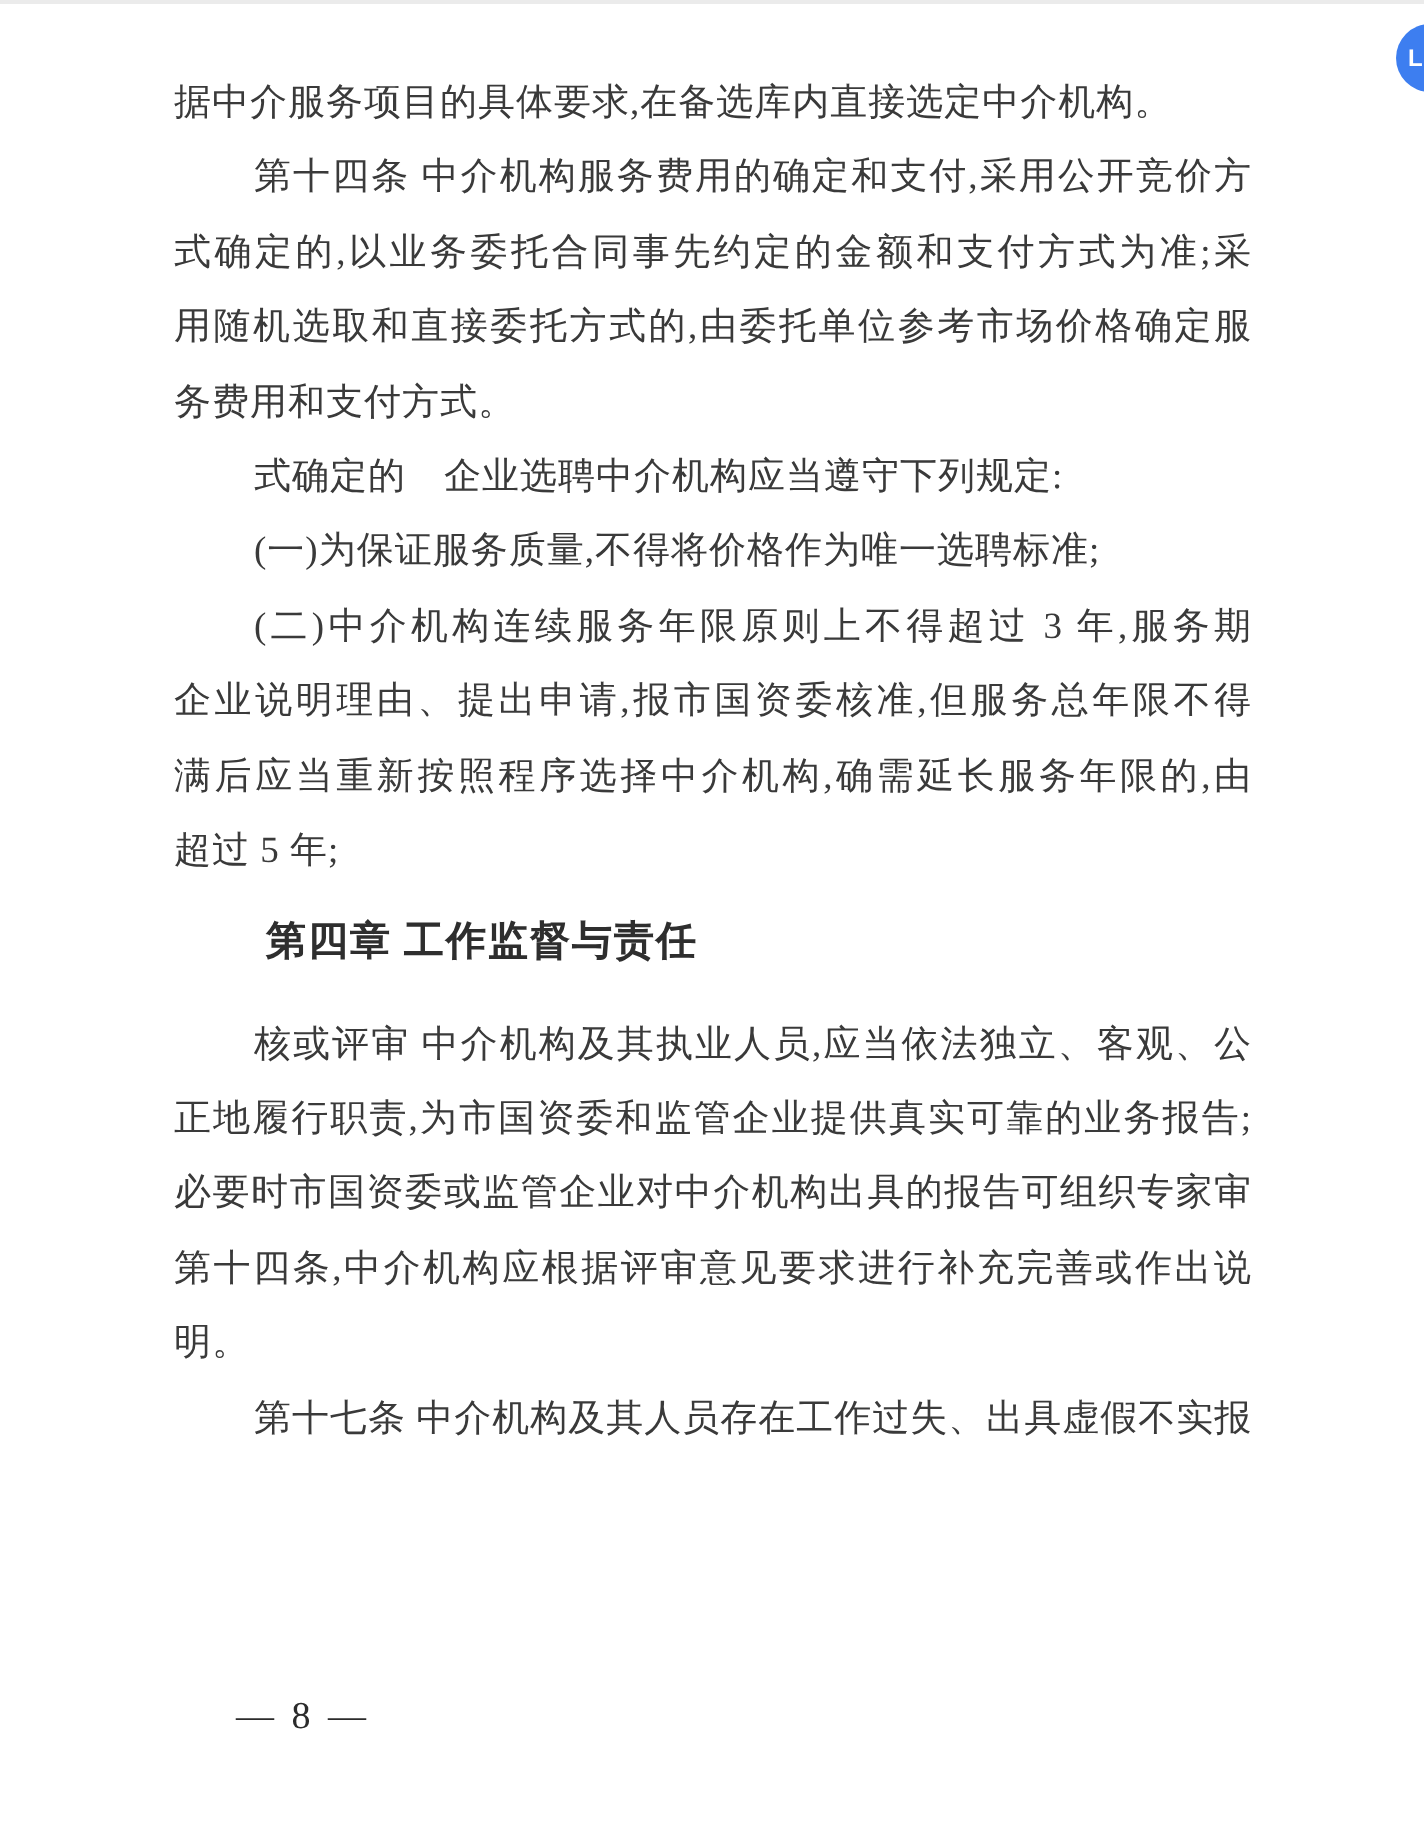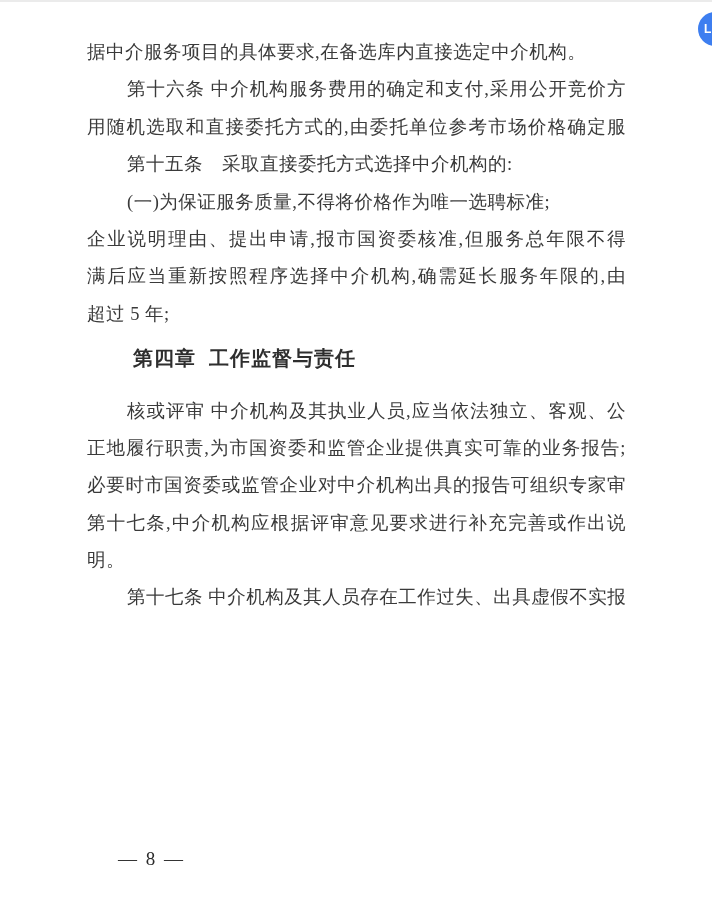--- a/index.html
+++ b/index.html
@@ -35,21 +35,21 @@
     overflow: visible;
   }
   .line.plain {
     text-align: right;
     text-align-last: left;
   }
   .line.indent {
     padding-left: 40px;
   }
   .line.heading {
-    font-family: Liberation Mono, monospace;
+    font-family: Liberation Serif, serif;
     font-weight: bold;
     font-size: 20px;
     color: #2e2e2e;
     padding-left: 46px;
     margin-top: 8px;
     margin-bottom: 14px;
     text-align: center;
     text-align-last: left;
     letter-spacing: 1px;
   }
@@ -82,32 +82,35 @@
   }
 </style>
 </head>
 <body>
 
 <div class="page">
 
   <div class="doc-body">
 
       <div class="line plain">据中介服务项目的具体要求,在备选库内直接选定中介机构。</div>
-      <div class="line indent">第十六条 中介机构服务费用的确定和支付,采用公开竞价方</div>
+      <div class="line indent">第十四条 中介机构服务费用的确定和支付,采用公开竞价方</div>
+      <div class="line">式确定的,以业务委托合同事先约定的金额和支付方式为准;采</div>
       <div class="line">用随机选取和直接委托方式的,由委托单位参考市场价格确定服</div>
-      <div class="line indent plain">第十五条　采取直接委托方式选择中介机构的:</div>
+      <div class="line plain">务费用和支付方式。</div>
+      <div class="line indent plain">式确定的　企业选聘中介机构应当遵守下列规定:</div>
       <div class="line indent plain">(一)为保证服务质量,不得将价格作为唯一选聘标准;</div>
+      <div class="line indent">(二)中介机构连续服务年限原则上不得超过 3 年,服务期</div>
       <div class="line">企业说明理由、提出申请,报市国资委核准,但服务总年限不得</div>
       <div class="line">满后应当重新按照程序选择中介机构,确需延长服务年限的,由</div>
       <div class="line plain">超过 5 年;</div>
       <div class="line heading plain">第四章 工作监督与责任</div>
       <div class="line indent">核或评审 中介机构及其执业人员,应当依法独立、客观、公</div>
       <div class="line">正地履行职责,为市国资委和监管企业提供真实可靠的业务报告;</div>
       <div class="line">必要时市国资委或监管企业对中介机构出具的报告可组织专家审</div>
-      <div class="line">第十七条,中介机构应根据评审意见要求进行补充完善或作出说</div>
+      <div class="line">第十四条,中介机构应根据评审意见要求进行补充完善或作出说</div>
       <div class="line plain">明。</div>
       <div class="line indent">第十七条 中介机构及其人员存在工作过失、出具虚假不实报</div>
     </div>
 
   <div class="page-number">— 8 —</div>
 
   <div class="fab">
     <span>L</span>
   </div>
 

